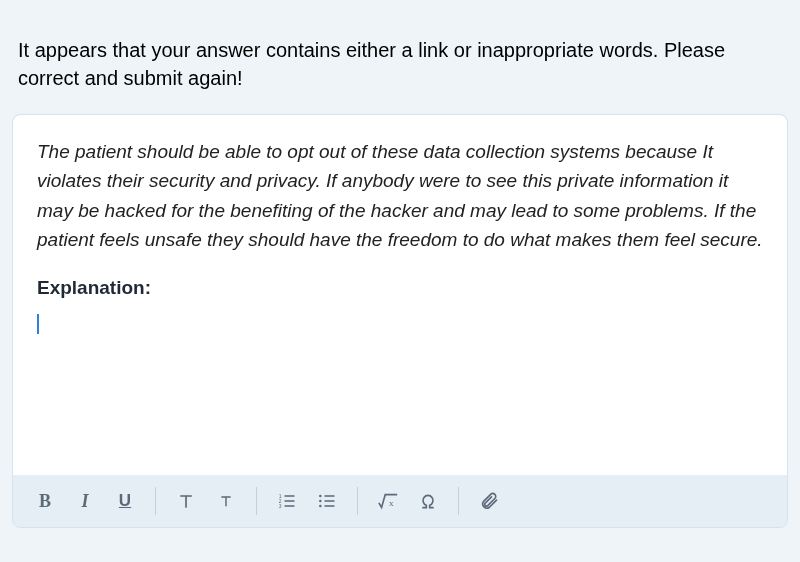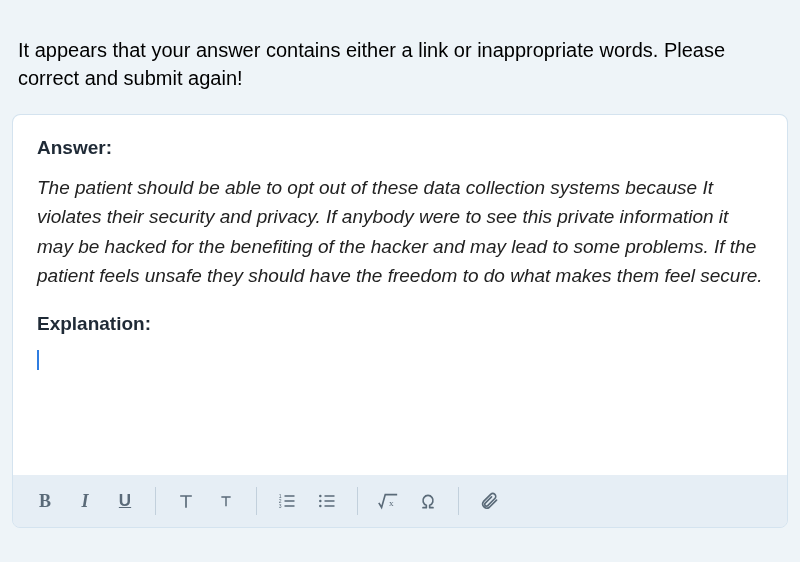--- a/index.html
+++ b/index.html
@@ -89,21 +89,20 @@
   .under-glyph { text-decoration: underline; font-weight: 600; font-size: 17px; }
   svg { display: block; }
 </style>
 </head>
 <body>
 
 <div class="error-banner">It appears that your answer contains either a link or inappropriate words. Please correct and submit again!</div>
 
 <div class="editor-frame">
   <div class="editor-content">
-    <div class="heading">Answer:</div>
     <div class="body-text">The patient should be able to opt out of these data collection systems because It violates their security and privacy. If anybody were to see this private information it may be hacked for the benefiting of the hacker and may lead to some problems. If the patient feels unsafe they should have the freedom to do what makes them feel secure.</div>
     <div class="heading2">Explanation:</div>
     <div class="cursor-line">
       <div class="blinking-cursor"></div>
     </div>
   </div>
 
   <div class="toolbar">
     <div class="tbtn">
       <span class="bold-glyph">B</span>

